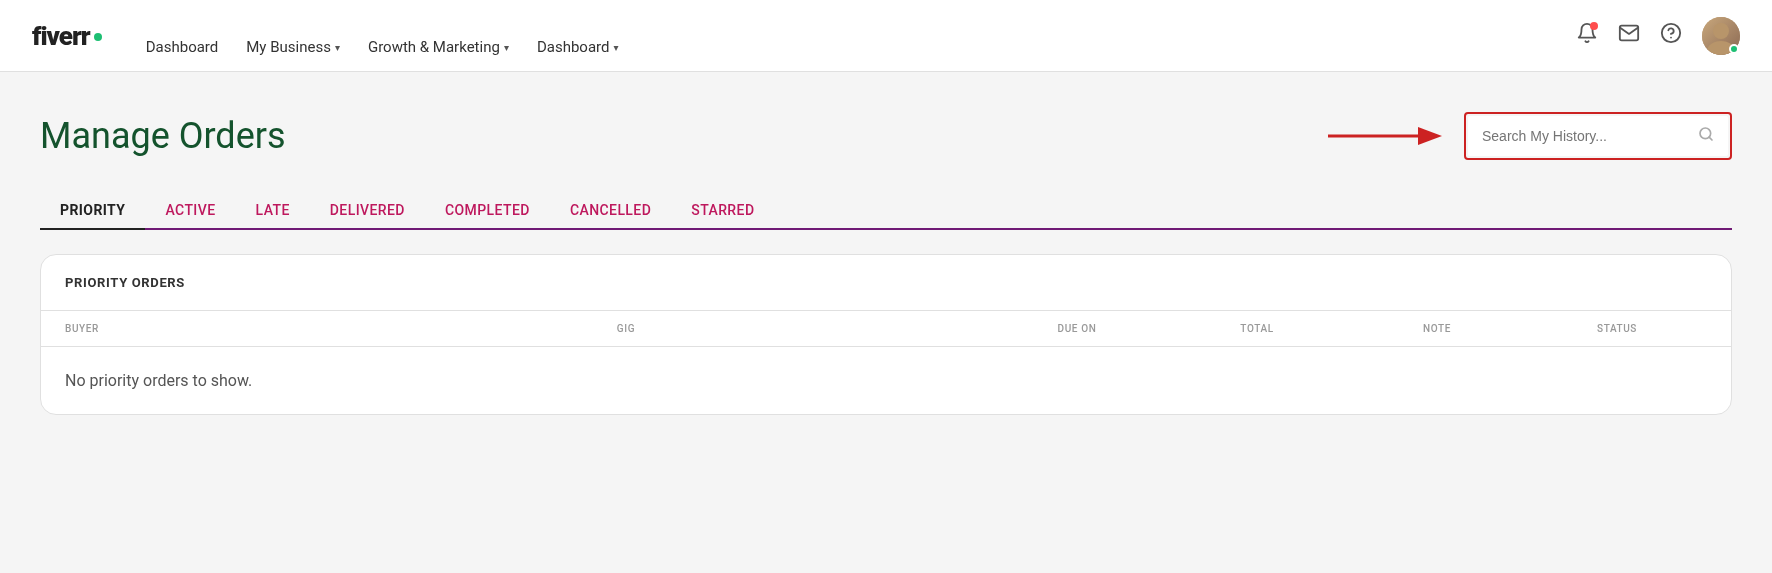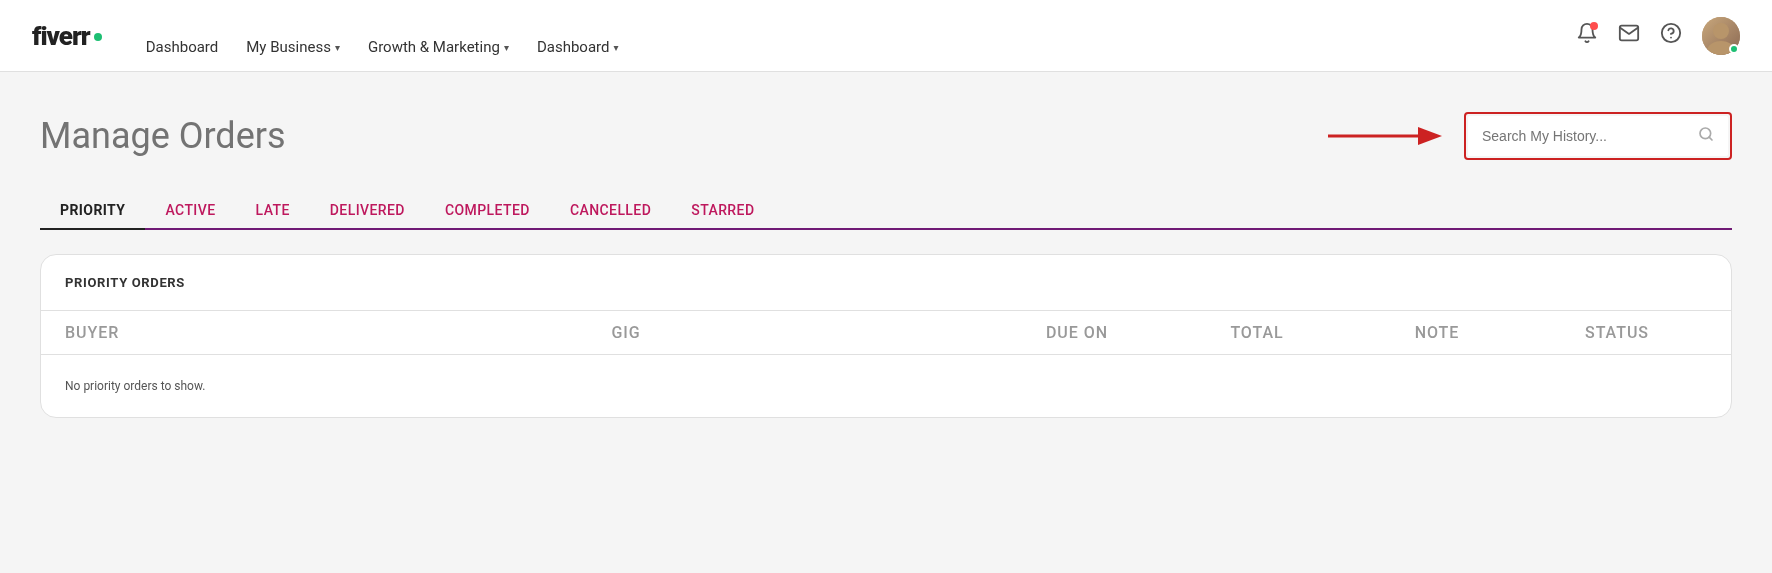--- a/index.html
+++ b/index.html
@@ -95,21 +95,21 @@
     
     .page-header {
       display: flex;
       align-items: center;
       justify-content: space-between;
       margin-bottom: 32px;
     }
     .page-title {
       font-size: 36px;
       font-weight: 400;
-      color: #737373;
+      color: #14532d;
     }
 
     
     .search-area {
       display: flex;
       align-items: center;
       gap: 16px;
     }
     .arrow-annotation {
       display: flex;
@@ -185,31 +185,31 @@
       letter-spacing: 0.05em;
       border-bottom: 1px solid #e0e0e0;
     }
     .table-header {
       display: grid;
       grid-template-columns: 200px 1fr 180px 180px 180px 180px;
       padding: 12px 24px;
       border-bottom: 1px solid #e0e0e0;
     }
     .th {
-      font-size: 16px;
+      font-size: 10px;
       color: #999;
       font-weight: 500;
       letter-spacing: 0.06em;
       text-transform: uppercase;
       text-align: center;
     }
     .th:first-child { text-align: left; }
     .empty-row {
       padding: 24px 24px;
-      font-size: 12px;
+      font-size: 16px;
       color: #555;
     }
   </style>
 </head>
 <body>
 
 <nav class="navbar">
   <div class="logo">
     <span>fiverr</span>
       <span class="logo-dot"></span>

